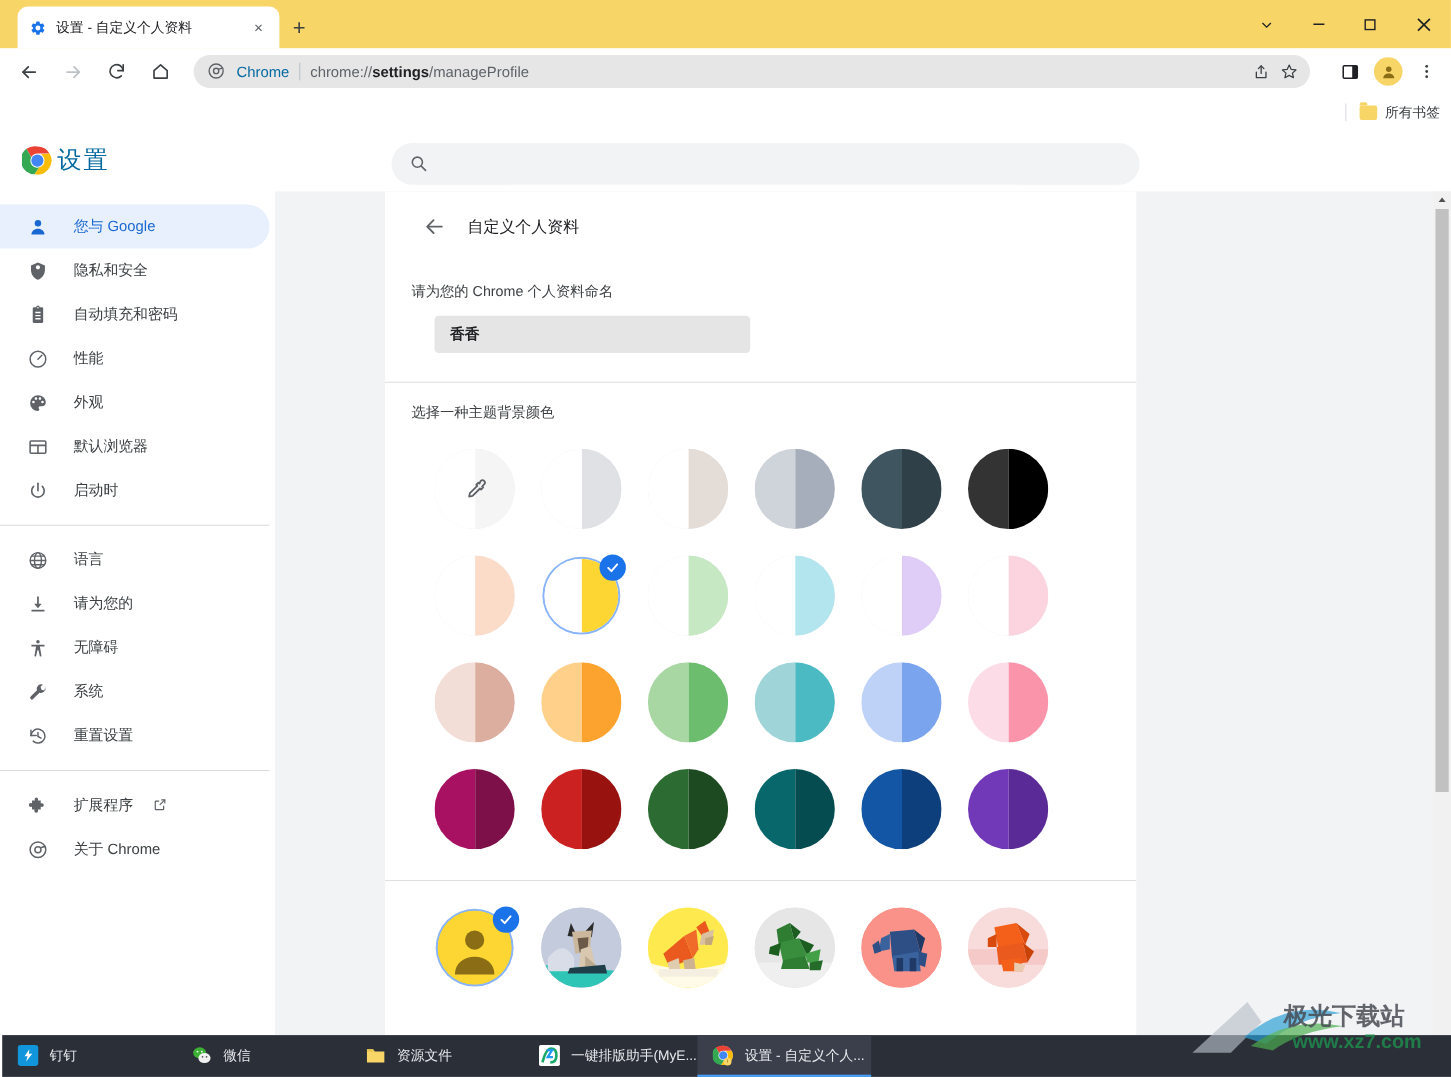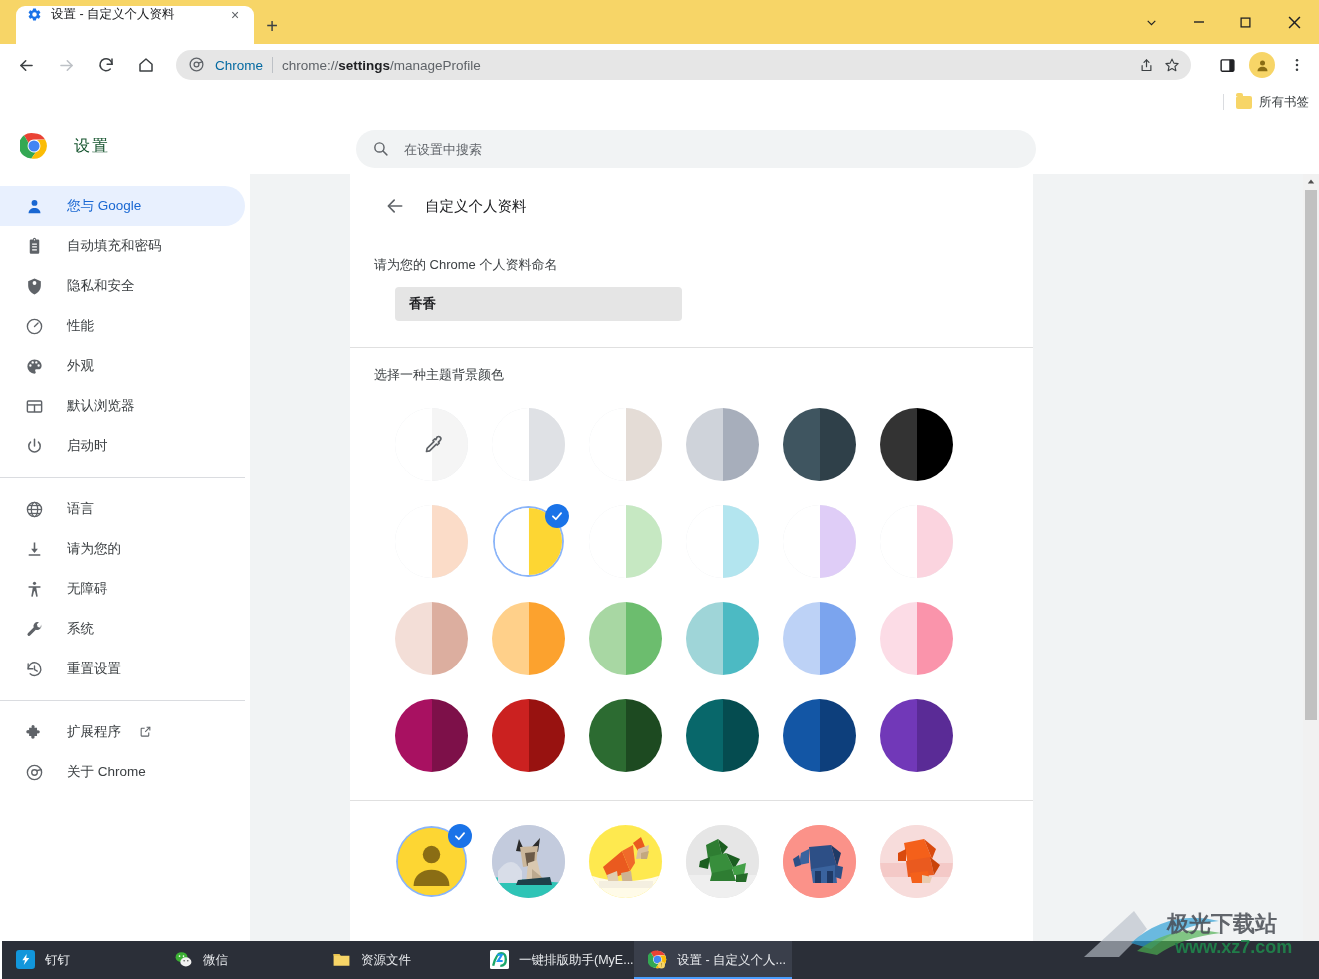--- a/index.html
+++ b/index.html
@@ -10,21 +10,21 @@
   }
 
   
   .tabstrip {
     position: absolute; top: 0; left: 0; width: 1319px; height: 44px;
     background: #f7d567;
   }
   .tab {
     position: absolute; left: 16px; top: 6px; width: 238px; height: 38px;
     background: #fff; border-radius: 9px 9px 0 0;
-    display: flex; padding: 0 10px;
+    display: flex; align-items: center; padding: 0 10px;
   }
   .tab-favicon {
     width: 16px; height: 16px; flex: 0 0 16px; margin-right: 9px;
     display: flex; align-items: center; justify-content: center;
   }
   .tab-title {
     flex: 1; font-size: 12.5px; color: #202124; white-space: nowrap;
     overflow: hidden; text-overflow: ellipsis;
   }
   .tab-close {
@@ -96,21 +96,21 @@
   
   .page {
     position: absolute; top: 118px; left: 0; width: 1319px; height: 823px;
     background: #fff; overflow: hidden;
   }
   .settings-header {
     position: absolute; top: 0; left: 0; width: 1319px; height: 56px;
     background: #fff; display: flex; align-items: center;
   }
   .sh-logo { margin-left: 20px; width: 28px; height: 28px; flex: 0 0 28px; }
-  .sh-title { font-size: 16px; color: #14532d; margin-left: 26px; letter-spacing: 2px; }
+  .sh-title { font-size: 22px; color: #0369a1; margin-left: 4px; letter-spacing: 2px; }
   .search-wrap {
     position: absolute; left: 356px; top: 12px; width: 680px; height: 38px;
     background: #f1f3f4; border-radius: 20px; display: flex; align-items: center;
     padding-left: 16px;
   }
   .search-ico { width: 18px; height: 18px; flex: 0 0 18px; color: #5f6368; }
   .search-input {
     flex: 1; border: none; outline: none; background: transparent;
     font-family: inherit; font-size: 13px; color: #202124; margin-left: 14px;
   }
@@ -374,50 +374,49 @@
       </svg>
     </span>
     <span class="sh-title">设置</span>
     <div class="search-wrap">
       <span class="search-ico">
         <svg width="17" height="17" viewBox="0 0 24 24" fill="none" stroke="#5f6368" stroke-width="2" stroke-linecap="round">
             <circle cx="10.5" cy="10.5" r="6.5"></circle>
             <line x1="15.5" y1="15.5" x2="21" y2="21"></line>
           </svg>
       </span>
-      <input class="search-input" type="text" placeholder="在设置中搜索" style="">
     </div>
   </div>
 
   <div class="sidebar">
     <div id="nav-group-1">
         <div class="nav-item active">
           <span class="nav-ico">
             <svg width="19" height="19" viewBox="0 0 24 24" fill="currentColor">
               <circle cx="12" cy="7.5" r="3.7"></circle>
               <path d="M4.5 20.5c0-4 3.4-6.6 7.5-6.6s7.5 2.6 7.5 6.6z"></path>
             </svg>
           </span>
           <span class="nav-label">您与 Google</span>
         </div>
         <div class="nav-item">
           <span class="nav-ico">
             <svg width="19" height="19" viewBox="0 0 24 24" fill="currentColor">
+              <path d="M12 2L4 5.4v5.3c0 5 3.4 9.7 8 11.3 4.6-1.6 8-6.3 8-11.3V5.4zm0 3.2a2.4 2.4 0 110 4.8 2.4 2.4 0 010-4.8z"></path>
+            </svg>
+          </span>
+          <span class="nav-label">隐私和安全</span>
+        </div>
+        <div class="nav-item">
+          <span class="nav-ico">
+            <svg width="19" height="19" viewBox="0 0 24 24" fill="currentColor">
               <path d="M16.5 3H14a2 2 0 00-4 0H7.5A1.5 1.5 0 006 4.5v15A1.5 1.5 0 007.5 21h9a1.5 1.5 0 001.5-1.5v-15A1.5 1.5 0 0016.5 3zM12 2.6a.9.9 0 110 1.8.9.9 0 010-1.8zM15 17H9v-1.6h6zm0-3.6H9v-1.6h6zm0-3.6H9V8.2h6z"></path>
             </svg>
           </span>
           <span class="nav-label">自动填充和密码</span>
-        </div>
-        <div class="nav-item">
-          <span class="nav-ico">
-            <svg width="19" height="19" viewBox="0 0 24 24" fill="currentColor">
-              <path d="M12 2L4 5.4v5.3c0 5 3.4 9.7 8 11.3 4.6-1.6 8-6.3 8-11.3V5.4zm0 3.2a2.4 2.4 0 110 4.8 2.4 2.4 0 010-4.8z"></path>
-            </svg>
-          </span>
-          <span class="nav-label">隐私和安全</span>
         </div>
         <div class="nav-item">
           <span class="nav-ico">
             <svg width="19" height="19" viewBox="0 0 24 24" fill="none" stroke="currentColor" stroke-width="1.7">
               <circle cx="12" cy="12" r="9"></circle>
               <line x1="12" y1="12" x2="16.5" y2="7.5" stroke-linecap="round"></line>
             </svg>
           </span>
           <span class="nav-label">性能</span>
         </div>

